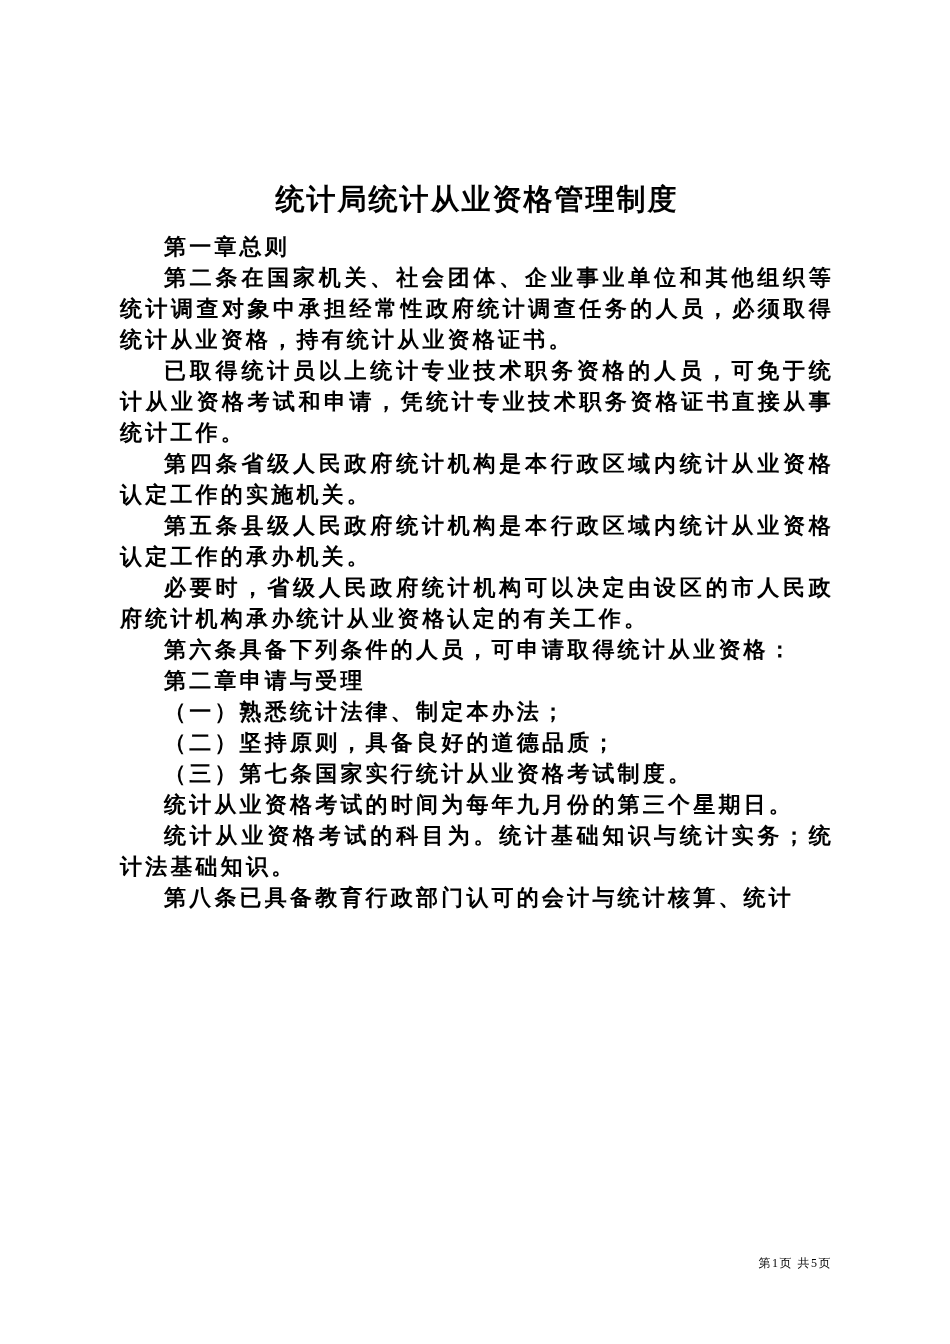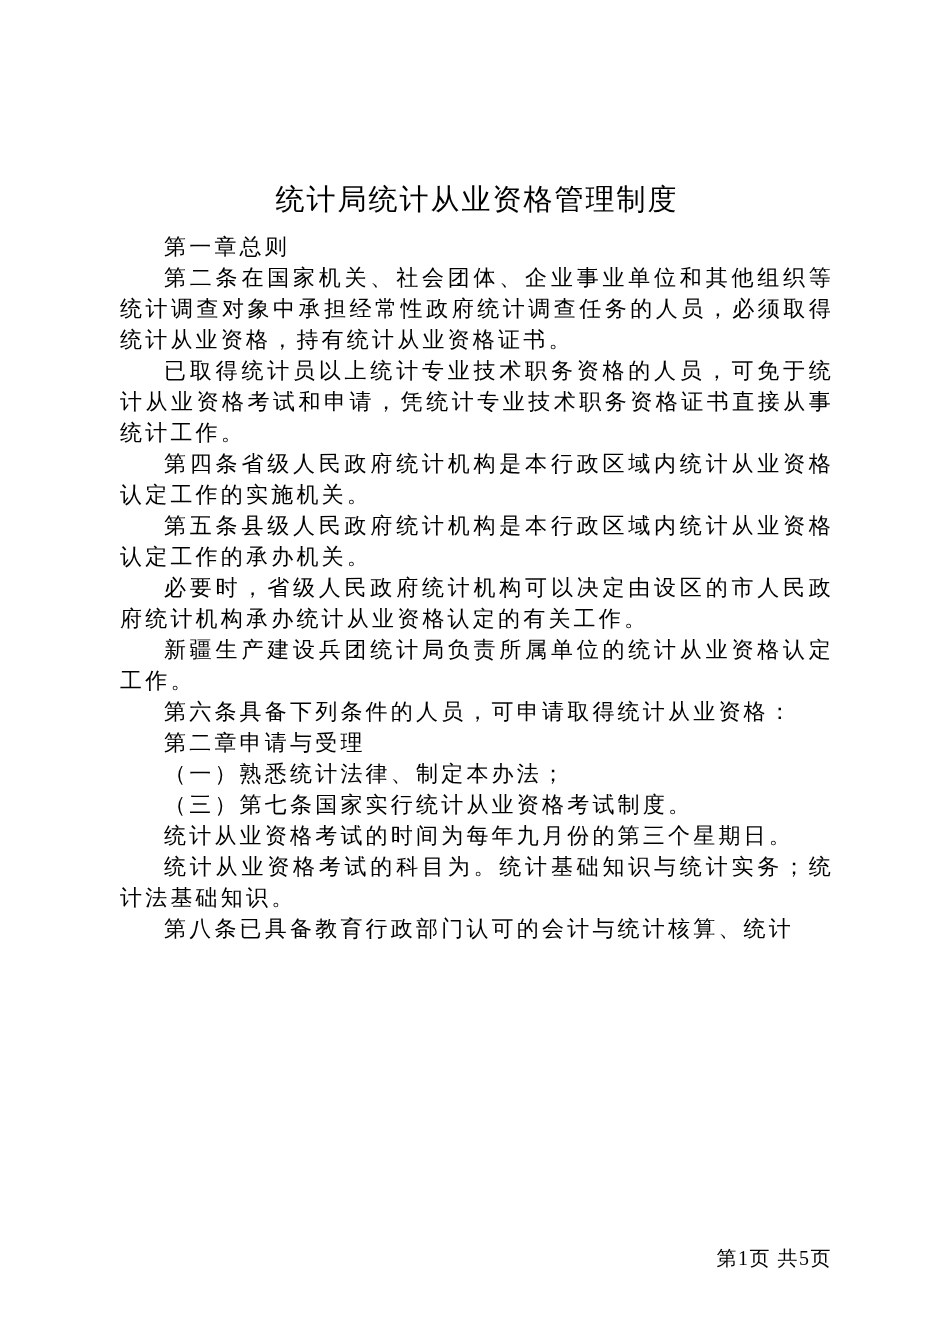--- a/index.html
+++ b/index.html
@@ -16,60 +16,61 @@
   }
   .content {
     position: absolute;
     left: 120px;
     right: 116px;
     top: 180px;
   }
   .doc-title {
     text-align: center;
     font-family: "Liberation Sans", "DejaVu Sans", sans-serif;
-    font-weight: normal;
+    font-weight: bold;
     font-size: 29px;
     letter-spacing: 2px;
     margin-bottom: 13px;
     line-height: 38px;
   }
   .body-text p {
     font-size: 22px;
     line-height: 31px;
     letter-spacing: 3.2px;
     text-align: justify;
     text-justify: inter-ideograph;
     text-indent: 2em;
+    font-weight: bold;
   }
   .page-footer {
     position: absolute;
     right: 118px;
     bottom: 72px;
-    font-size: 20px;
+    font-size: 12px;
     letter-spacing: 1.5px;
     font-family: "Liberation Serif", "DejaVu Serif", serif;
   }
 </style>
 </head>
 <body>
 
 <div class="page">
   <div class="content">
     <h1 class="doc-title">统计局统计从业资格管理制度</h1>
     <div class="body-text">
       <p>第一章总则</p>
       <p>第二条在国家机关、社会团体、企业事业单位和其他组织等统计调查对象中承担经常性政府统计调查任务的人员，必须取得统计从业资格，持有统计从业资格证书。</p>
       <p>已取得统计员以上统计专业技术职务资格的人员，可免于统计从业资格考试和申请，凭统计专业技术职务资格证书直接从事统计工作。</p>
       <p>第四条省级人民政府统计机构是本行政区域内统计从业资格认定工作的实施机关。</p>
       <p>第五条县级人民政府统计机构是本行政区域内统计从业资格认定工作的承办机关。</p>
       <p>必要时，省级人民政府统计机构可以决定由设区的市人民政府统计机构承办统计从业资格认定的有关工作。</p>
-      <p>新疆生产建设兵团统计局负责所属单位的统计从业资格认定工作。</p>
       <p>第六条具备下列条件的人员，可申请取得统计从业资格：</p>
       <p>第二章申请与受理</p>
       <p>（一）熟悉统计法律、制定本办法；</p>
+      <p>（二）坚持原则，具备良好的道德品质；</p>
       <p>（三）第七条国家实行统计从业资格考试制度。</p>
       <p>统计从业资格考试的时间为每年九月份的第三个星期日。</p>
       <p>统计从业资格考试的科目为。统计基础知识与统计实务；统计法基础知识。</p>
       <p>第八条已具备教育行政部门认可的会计与统计核算、统计</p>
     </div>
   </div>
   <div class="page-footer">第1页 共5页</div>
 </div>
 
 </body></html>

